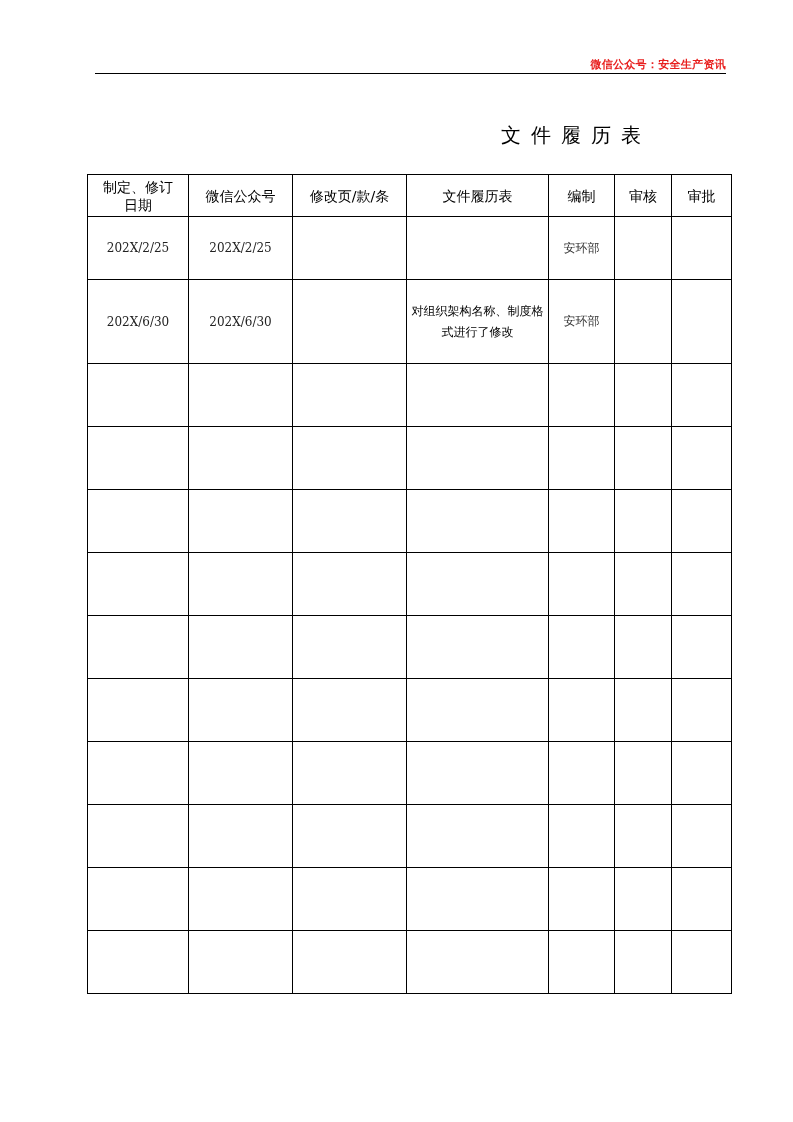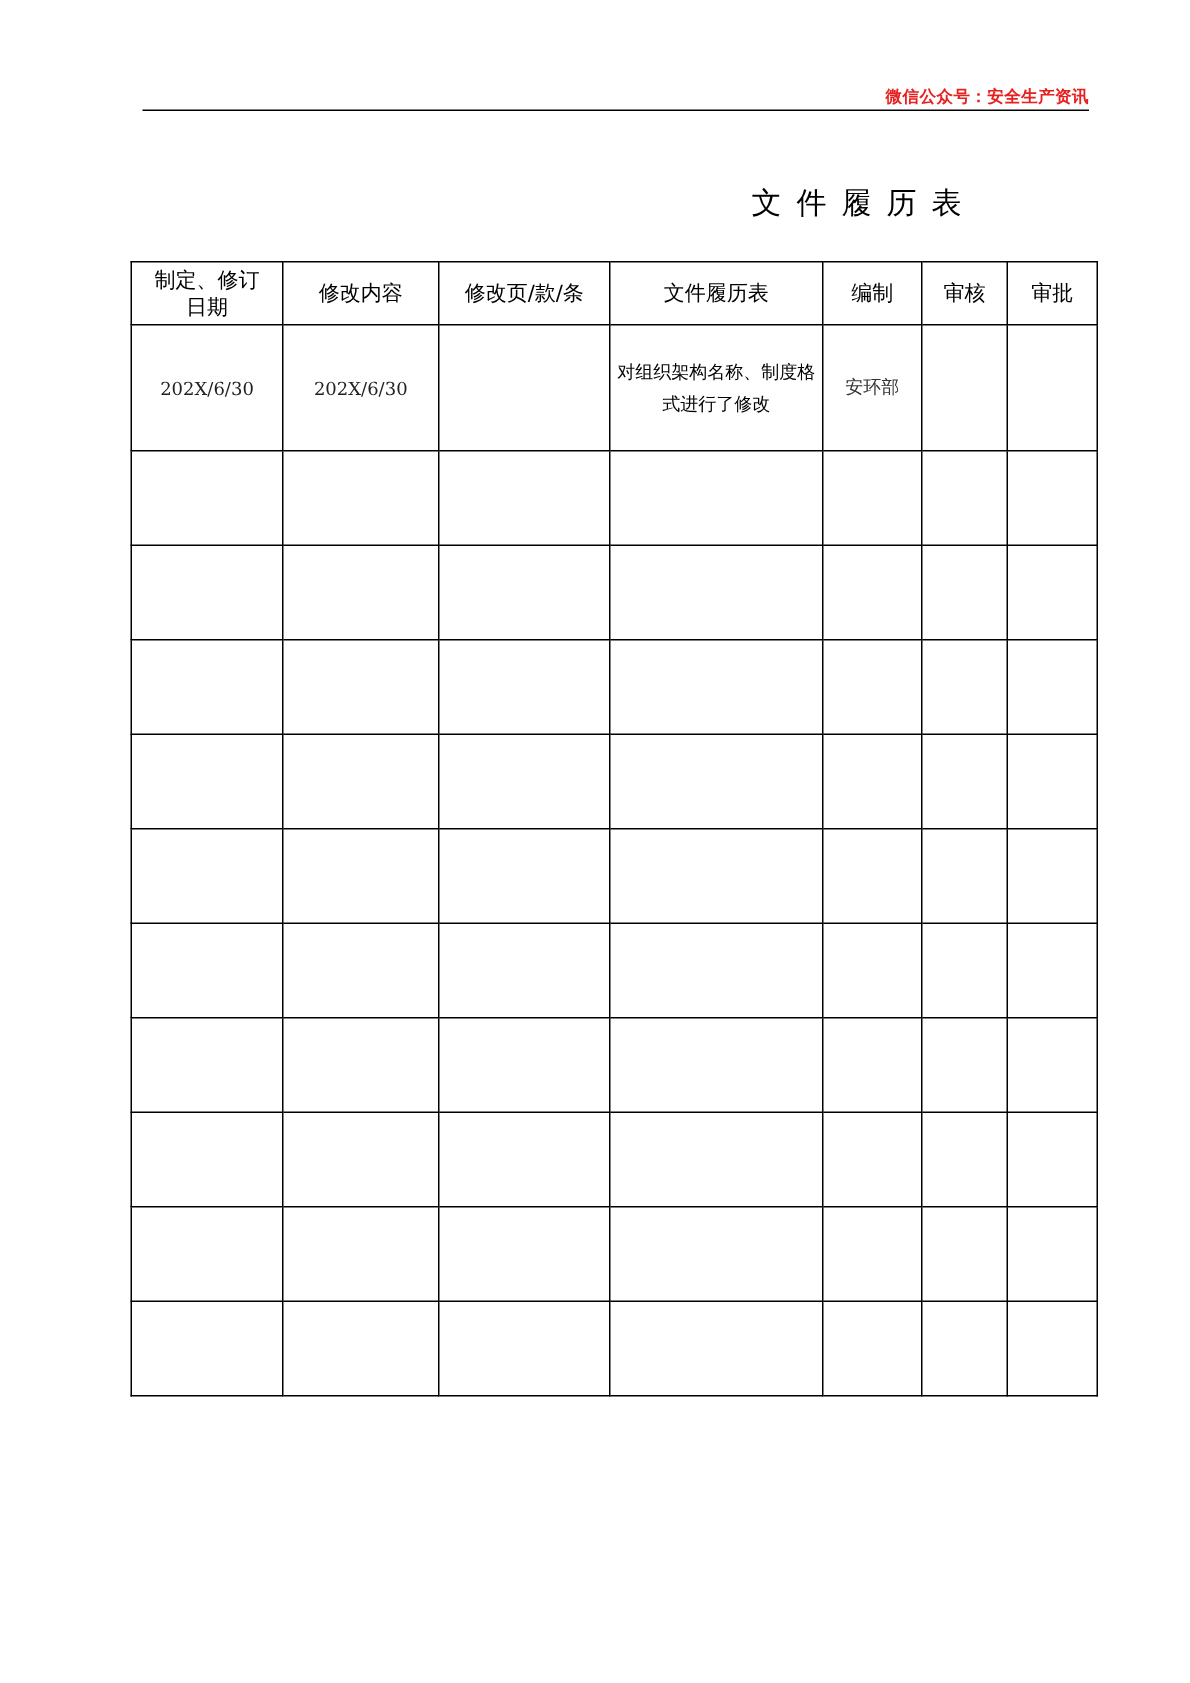--- a/index.html
+++ b/index.html
@@ -40,29 +40,38 @@
       <col style="width:66px">
       <col style="width:57px">
       <col style="width:60px">
   </colgroup>
   <thead>
     <tr>
       <th>
         <span>制定、修订</span><br>
         <span>日期</span>
       </th>
-      <th>修改内容</th>
+      <th>微信公众号</th>
       <th>修改页/款/条</th>
       <th>文件履历表</th>
       <th>编制</th>
       <th>审核</th>
       <th>审批</th>
     </tr>
   </thead>
   <tbody id="tbody">
+      <tr class="r1">
+        <td class="date">202X/2/25</td>
+        <td class="date">202X/2/25</td>
+        <td></td>
+        <td class="content"></td>
+        <td class="dept">安环部</td>
+        <td></td>
+        <td></td>
+      </tr>
       <tr class="r2">
         <td class="date">202X/6/30</td>
         <td class="date">202X/6/30</td>
         <td></td>
         <td class="content">对组织架构名称、制度格式进行了修改</td>
         <td class="dept">安环部</td>
         <td></td>
         <td></td>
       </tr>
       <tr>

